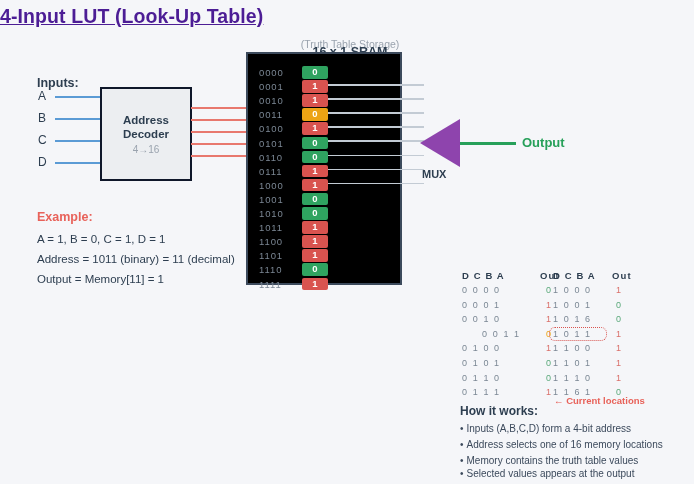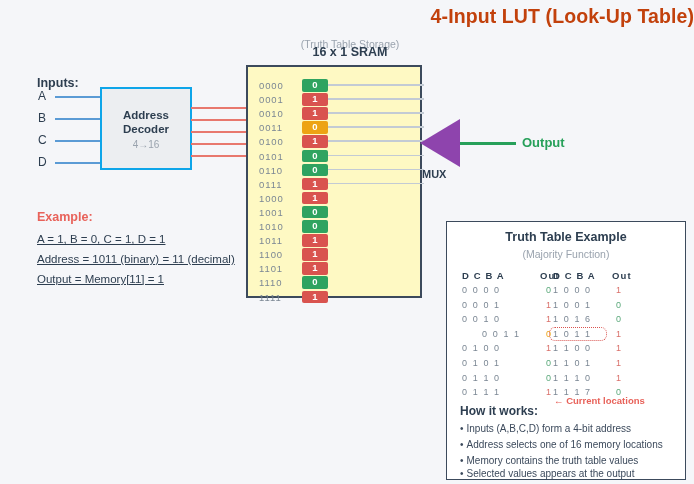--- a/index.html
+++ b/index.html
@@ -19,25 +19,26 @@
     position: absolute;
     inset: 0;
     width: 694px;
     height: 484px;
   }
   .abs { position: absolute; }
 
   
   #page-title {
     left: 0; right: 0; top: 5px;
-    text-align: right;
+    text-align: left;
     font-size: 19.5px;
     font-weight: bold;
-    color: #c2410c;
+    color: #4c1d95;
     letter-spacing: 0.1px;
+    text-decoration: underline;
   }
   #storage-subtitle {
     left: 205px; top: 38px;
     width: 290px;
     text-align: center;
     font-size: 10.5px;
     color: #9aa3ae;
   }
   #sram-label {
     left: 205px; top: 45px;
@@ -63,23 +64,23 @@
   }
   .input-wire {
     height: 2px;
     background: #5b9bd5;
     width: 49px;
   }
 
   
   #address-decoder {
     left: 100px; top: 87px;
-    width: 92px; height: 83px;
+    width: 92px; height: 94px;
     background: #eceef1;
-    border: 2px solid #0ea5e9;
+    border: 2px solid #0f172a;
     box-sizing: border-box;
     display: flex;
     flex-direction: column;
     align-items: center;
     justify-content: center;
   }
   #address-decoder .dec-line {
     font-size: 11.5px;
     font-weight: bold;
     color: #2d3e50;
@@ -93,23 +94,23 @@
   }
   .decoder-wire {
     height: 2px;
     background: #e8786e;
     width: 57px;
     left: 191px;
   }
 
   
   #sram-block {
-    left: 246px; top: 65px;
-    width: 176px; height: 233px;
-    background: #fef9c3;
+    left: 246px; top: 52px;
+    width: 156px; height: 233px;
+    background: #000000;
     border: 2px solid #3c4a5c;
     box-sizing: border-box;
   }
   .mem-row {
     position: absolute;
     left: 0; width: 148px;
     height: 14px;
   }
   .mem-addr {
     position: absolute;
@@ -170,21 +171,20 @@
   #example-heading {
     left: 37px; top: 210px;
     font-size: 12.5px;
     font-weight: bold;
     color: #e8625a;
   }
   .example-line {
     left: 37px;
     font-size: 11.5px;
     color: #2d3e50;
-    text-decoration: underline;
   }
 
   
   #truth-panel {
     left: 446px; top: 221px;
     width: 240px; height: 259px;
     background: #ffffff;
     border: 1.5px solid #3c4a5c;
     box-sizing: border-box;
   }
@@ -370,24 +370,20 @@
   <div class="abs" id="output-wire"></div>
   <div class="abs" id="output-label">Output</div>
 
   <div class="abs" id="example-heading">Example:</div>
   <div id="example-lines">
       <div class="abs example-line" style="top: 233px;">A = 1, B = 0, C = 1, D = 1</div>
       <div class="abs example-line" style="top: 253px;">Address = 1011 (binary) = 11 (decimal)</div>
       <div class="abs example-line" style="top: 273px;">Output = Memory[11] = 1</div>
     </div>
 
-  <div class="abs" id="truth-panel">
-    <div id="truth-title">Truth Table Example</div>
-    <div id="truth-subtitle">(Majority Function)</div>
-  </div>
 
   <div id="truth-content">
       <div class="tt-head" style="left: 462px; top: 270px;">D C B A</div>
       <div class="tt-head" style="left: 540px; top: 270px;">Out</div>
       <div class="tt-head" style="left: 553px; top: 270px;">D C B A</div>
       <div class="tt-head" style="left: 612px; top: 270px;">Out</div>
       <div class="tt-bits" style="left: 462px; top: 285px;">0 0 0 0</div>
       <div class="tt-out o0" style="left: 546px; top: 285px;">0</div>
       <div class="tt-bits" style="left: 462px; top: 299.6px;">0 0 0 1</div>
       <div class="tt-out o1" style="left: 546px; top: 299.6px;">1</div>
@@ -410,21 +406,21 @@
       <div class="tt-bits" style="left: 553px; top: 314.2px;">1 0 1 6</div>
       <div class="tt-out o0" style="left: 616px; top: 314.2px;">0</div>
       <div class="tt-bits" style="left: 553px; top: 328.8px;">1 0 1 1</div>
       <div class="tt-out o1" style="left: 616px; top: 328.8px;">1</div>
       <div class="tt-bits" style="left: 553px; top: 343.4px;">1 1 0 0</div>
       <div class="tt-out o1" style="left: 616px; top: 343.4px;">1</div>
       <div class="tt-bits" style="left: 553px; top: 358px;">1 1 0 1</div>
       <div class="tt-out o1" style="left: 616px; top: 358px;">1</div>
       <div class="tt-bits" style="left: 553px; top: 372.6px;">1 1 1 0</div>
       <div class="tt-out o1" style="left: 616px; top: 372.6px;">1</div>
-      <div class="tt-bits" style="left: 553px; top: 387.2px;">1 1 1 7</div>
+      <div class="tt-bits" style="left: 553px; top: 387.2px;">1 1 6 1</div>
       <div class="tt-out o0" style="left: 616px; top: 387.2px;">0</div>
     </div>
   <div id="selection-box" style="top: 326.8px; left: 549px;"></div>
   <div class="abs" id="current-selection">← Current locations</div>
 
   <div class="abs" id="how-heading">How it works:</div>
   <div id="how-items">
       <div class="abs how-item" style="top: 423px;"><span class="bullet">•</span><span>Inputs (A,B,C,D) form a 4-bit address</span></div>
       <div class="abs how-item" style="top: 439px;"><span class="bullet">•</span><span>Address selects one of 16 memory locations</span></div>
       <div class="abs how-item" style="top: 455px;"><span class="bullet">•</span><span>Memory contains the truth table values</span></div>

